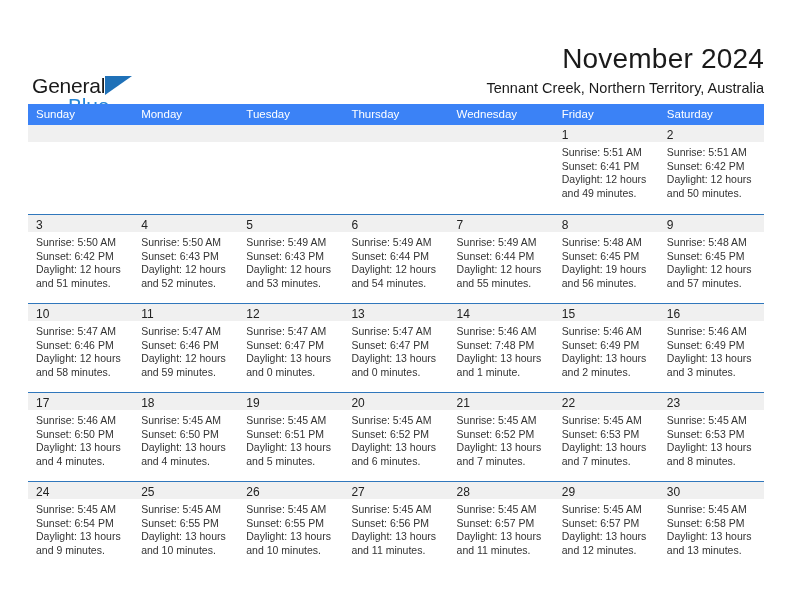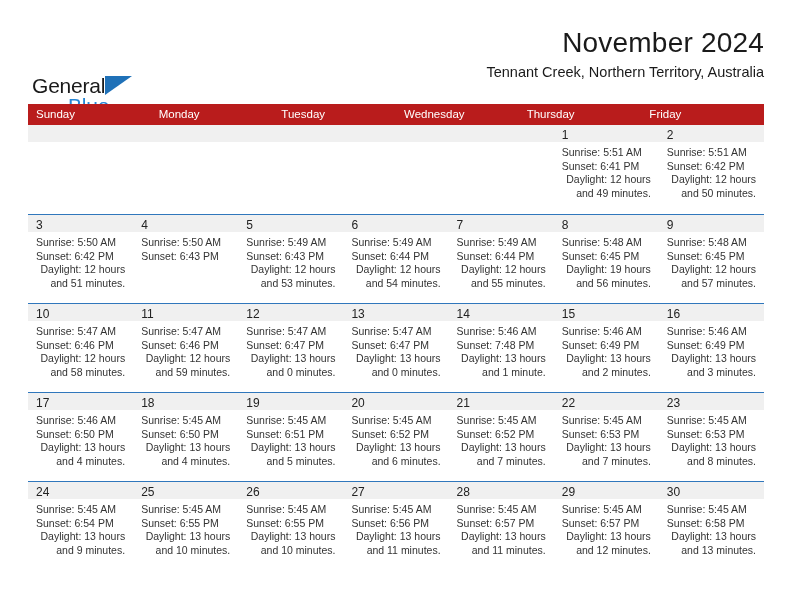--- a/index.html
+++ b/index.html
@@ -61,21 +61,21 @@
     line-height: 22px;
     color: #2586d6;
     margin-left: 36px;
     margin-top: -2px;
     letter-spacing: -0.2px;
   }
 
   .titles {
     position: absolute;
     right: 0;
-    top: 0;
+    top: 16px;
     text-align: right;
   }
   .title-month {
     font-size: 28px;
     line-height: 34px;
     color: #1a1a1a;
     font-weight: normal;
     letter-spacing: 0.2px;
   }
   .title-location {
@@ -88,21 +88,21 @@
   
   .calendar {
     position: absolute;
     left: 28px;
     top: 104px;
     width: 736px;
   }
 
   .dow-row {
     display: flex;
-    background: #b91c1c;
+    background: #3b82f6;
     height: 21px;
   }
   .dow-cell {
     flex: 1 1 0;
     color: #ffffff;
     font-size: 11.5px;
     line-height: 21px;
     padding-left: 8px;
     box-sizing: border-box;
     white-space: nowrap;
@@ -145,21 +145,20 @@
     padding: 4px 8px 0 8px;
   }
   .day-line {
     font-size: 10.5px;
     line-height: 13.6px;
     color: #333333;
     white-space: nowrap;
   }
   .day-line.wrap {
     white-space: normal;
-    text-align: right;
   }
 </style>
 </head>
 <body>
 
 <div class="page">
 
   <div class="header">
 
     <div class="brand">
@@ -175,23 +174,24 @@
     </div>
 
   </div>
 
   <div class="calendar">
 
     <div class="dow-row">
       <div class="dow-cell">Sunday</div>
       <div class="dow-cell">Monday</div>
       <div class="dow-cell">Tuesday</div>
+      <div class="dow-cell">Thursday</div>
       <div class="dow-cell">Wednesday</div>
-      <div class="dow-cell">Thursday</div>
       <div class="dow-cell">Friday</div>
+      <div class="dow-cell">Saturday</div>
     </div>
 
     <div id="weeks-container">
         <div class="week-row first">
           <div class="day-cell empty">
             <div class="daynum-band"><span class="daynum"></span></div>
           </div>
           <div class="day-cell empty">
             <div class="daynum-band"><span class="daynum"></span></div>
           </div>
@@ -228,20 +228,21 @@
               <div class="day-line">Sunrise: 5:50 AM</div>
               <div class="day-line">Sunset: 6:42 PM</div>
               <div class="day-line wrap">Daylight: 12 hours and 51 minutes.</div>
             </div>
           </div>
           <div class="day-cell">
             <div class="daynum-band"><span class="daynum">4</span></div>
             <div class="day-body">
               <div class="day-line">Sunrise: 5:50 AM</div>
               <div class="day-line">Sunset: 6:43 PM</div>
+              <div class="day-line wrap">Daylight: 12 hours and 52 minutes.</div>
             </div>
           </div>
           <div class="day-cell">
             <div class="daynum-band"><span class="daynum">5</span></div>
             <div class="day-body">
               <div class="day-line">Sunrise: 5:49 AM</div>
               <div class="day-line">Sunset: 6:43 PM</div>
               <div class="day-line wrap">Daylight: 12 hours and 53 minutes.</div>
             </div>
           </div>

